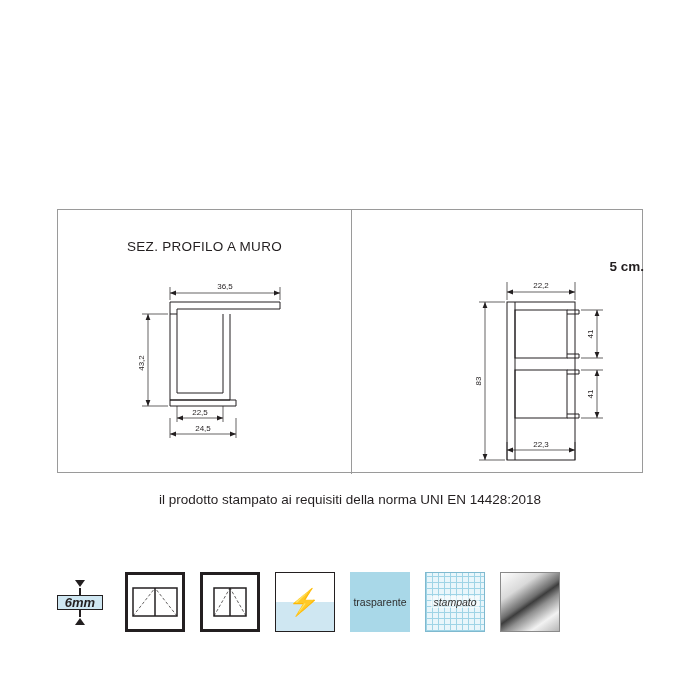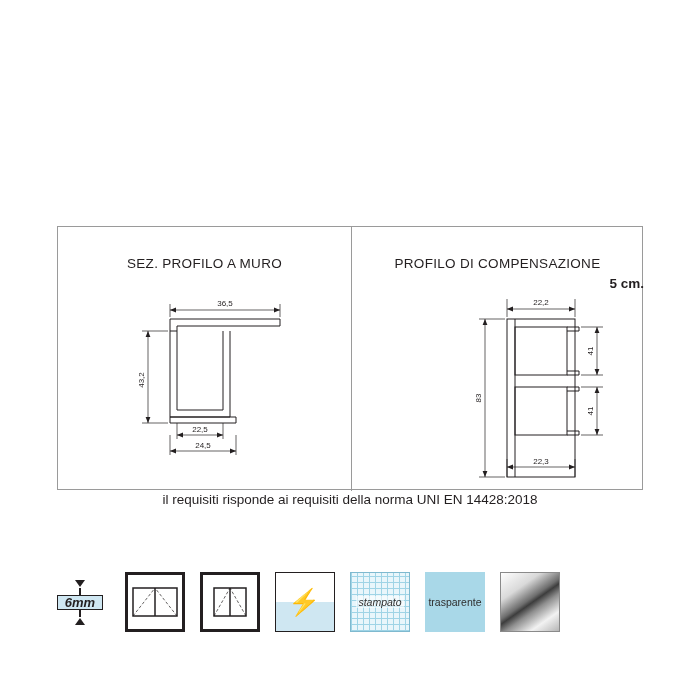--- a/index.html
+++ b/index.html
@@ -17,21 +17,21 @@
   .page {
     position: relative;
     width: 700px;
     height: 700px;
   }
 
   
   .tech-panel {
     position: absolute;
     left: 57px;
-    top: 226px;
+    top: 209px;
     width: 586px;
     height: 264px;
     border: 1px solid #9a9a9a;
     box-sizing: border-box;
   }
   .tech-divider {
     position: absolute;
     left: 293px;
     top: 0;
     width: 1px;
@@ -305,21 +305,20 @@
           <line x1="178" y1="208" x2="178" y2="228"></line>
           <line x1="112" y1="224" x2="178" y2="224"></line>
           <path d="M112 224 l6 -2.4 v4.8 z" fill="#231f20" stroke="none"></path>
           <path d="M178 224 l-6 -2.4 v4.8 z" fill="#231f20" stroke="none"></path>
         </g>
         <text class="dim-text" x="145" y="221" text-anchor="middle">24,5</text>
       </svg>
     </div>
 
     <div class="panel-half panel-right">
-      <div class="panel-title">PROFILO DI COMPENSAZIONE</div>
       <div class="panel-subtitle">5 cm.</div>
 
       <svg class="drawing-svg" width="293" height="264" viewBox="0 0 293 264">
         <g stroke="#231f20" fill="none" stroke-width="1">
 
           <rect x="156" y="92" width="68" height="158"></rect>
 
           <line x1="164" y1="92" x2="164" y2="250"></line>
 
           <rect x="164" y="100" width="52" height="48"></rect>
@@ -374,21 +373,21 @@
           <line x1="224" y1="250" x2="224" y2="232"></line>
           <line x1="156" y1="240" x2="224" y2="240"></line>
           <path d="M156 240 l6 -2.4 v4.8 z" fill="#231f20" stroke="none"></path>
           <path d="M224 240 l-6 -2.4 v4.8 z" fill="#231f20" stroke="none"></path>
         </g>
         <text class="dim-text" x="190" y="237" text-anchor="middle">22,3</text>
       </svg>
     </div>
   </div>
 
-  <div class="norm-text">il requisiti risponde ai requisiti della norma UNI EN 14428:2018</div>
+  <div class="norm-text">il prodotto stampato ai requisiti della norma UNI EN 14428:2018</div>
 
   <div class="icon-strip">
 
     <div class="icon-box ic-thickness">
       <div class="arrow-down"></div>
       <div class="stem-v"></div>
       <div class="band">6mm</div>
       <div class="stem-v"></div>
       <div class="arrow-up"></div>
     </div>
@@ -411,25 +410,25 @@
         <line x1="33" y1="29" x2="17" y2="1" stroke="#231f20" stroke-width="0.7" stroke-dasharray="3 2"></line>
       </svg>
     </div>
 
     <div class="icon-box ic-flash">
       <div class="topband"></div>
       <div class="botband"></div>
       <div class="bolt">⚡</div>
     </div>
 
+    <div class="icon-box ic-trasp">
+      <span class="lbl">trasparente</span>
+    </div>
+
     <div class="icon-box ic-stampato">
       <span class="lbl">stampato</span>
     </div>
 
-    <div class="icon-box ic-trasp">
-      <span class="lbl">trasparente</span>
-    </div>
-
     <div class="icon-box ic-chrome"></div>
 
   </div>
 
 </div>
 
 </body></html>

